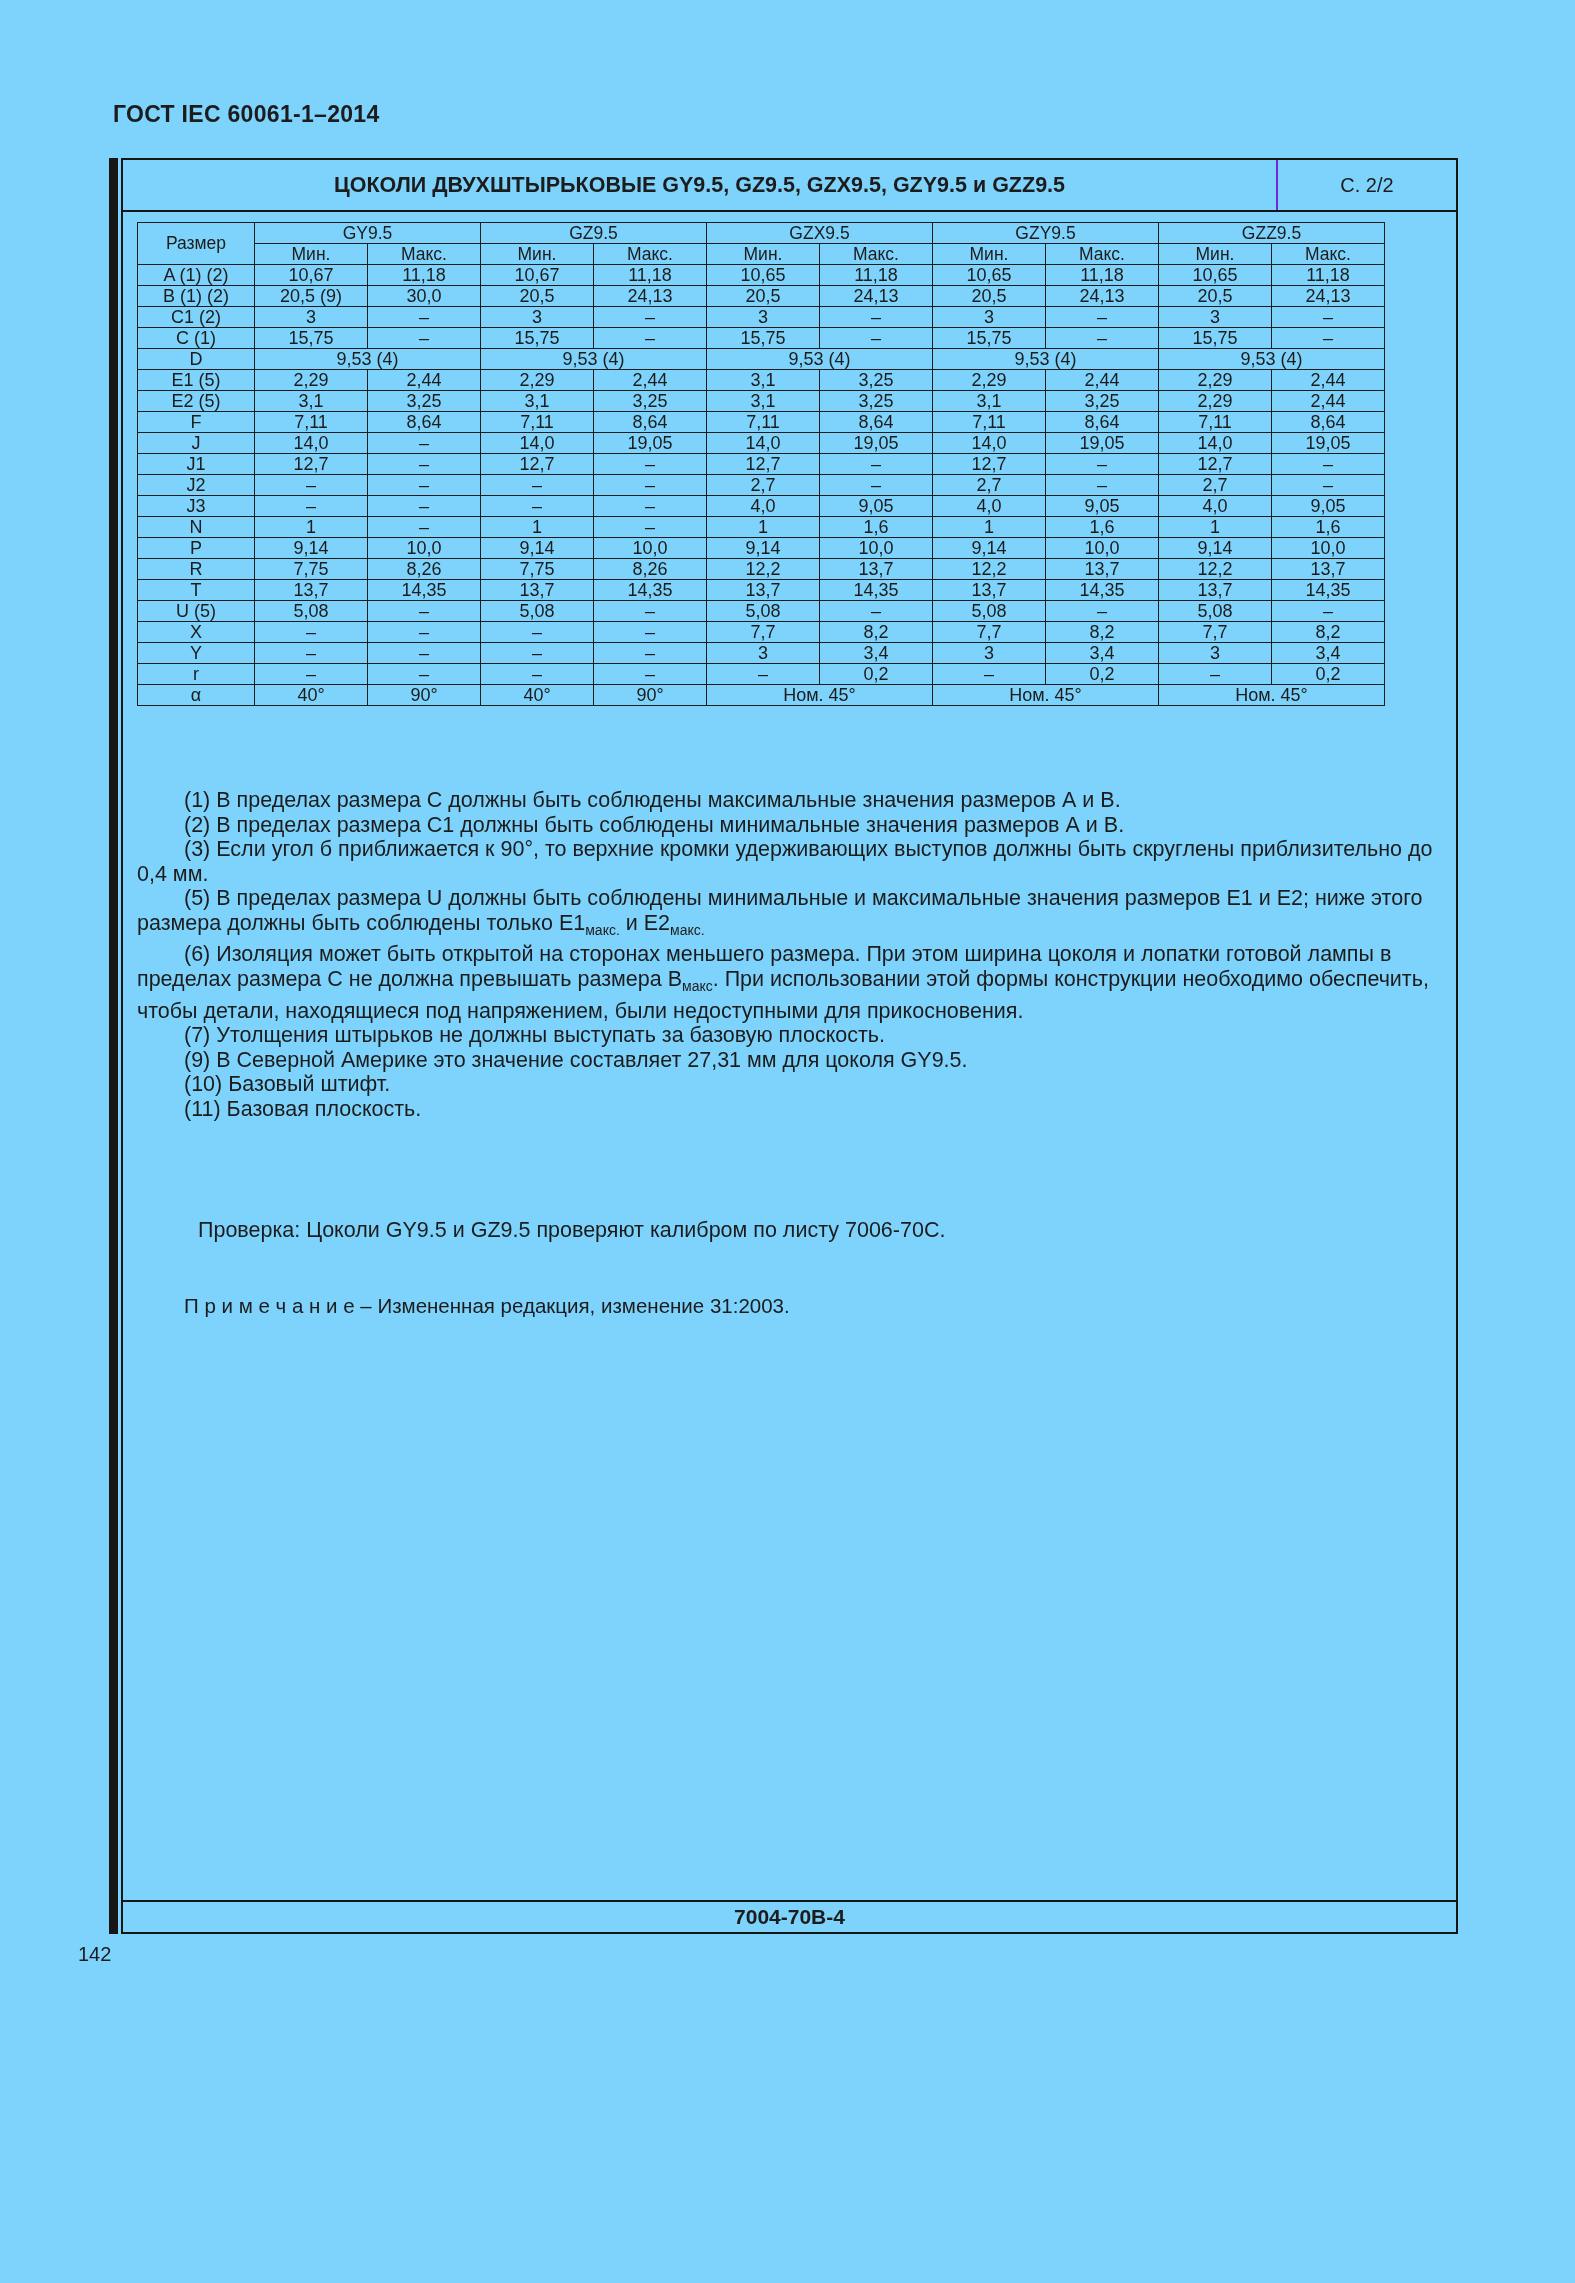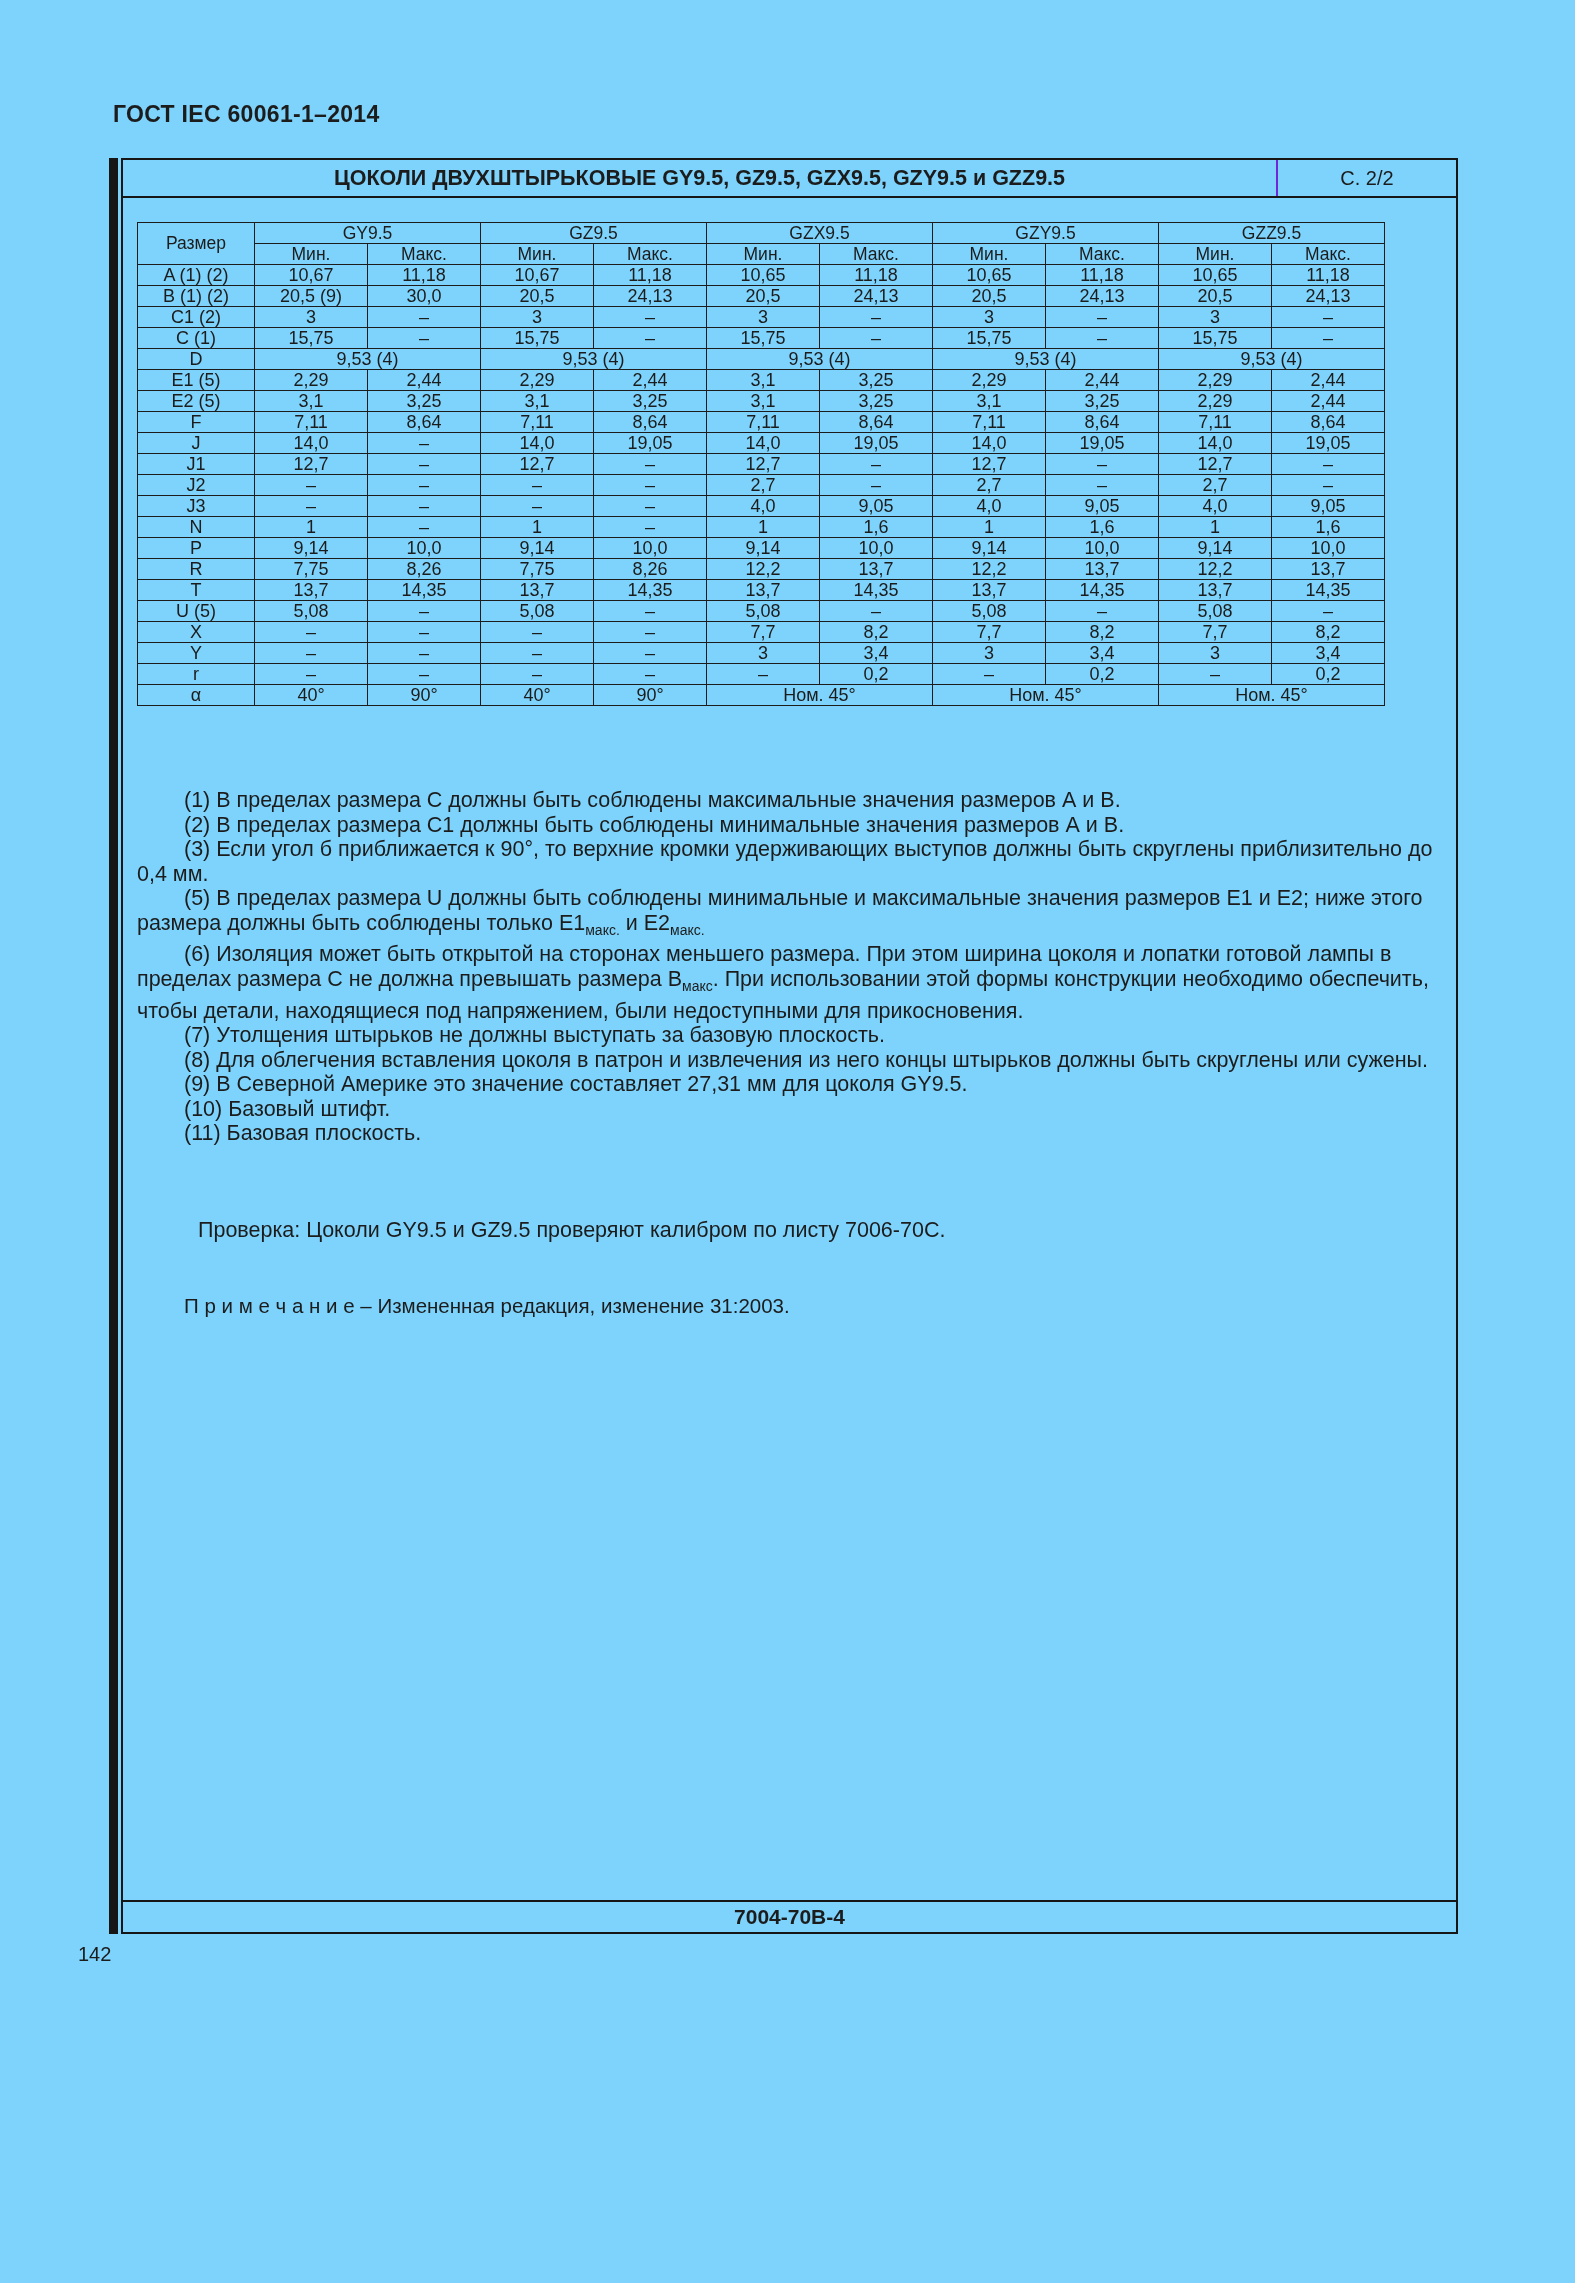--- a/index.html
+++ b/index.html
@@ -32,21 +32,21 @@
   .sheet {
     position: absolute;
     left: 121px;
     top: 158px;
     width: 1337px;
     height: 1776px;
     border: 2.5px solid #161616;
   }
   .title-row {
     display: flex;
-    height: 38px;
+    height: 52px;
     border-bottom: 2px solid #161616;
   }
   .title-cell {
     flex: 1;
     display: flex;
     align-items: center;
     justify-content: center;
     font-size: 21.5px;
     font-weight: bold;
   }
@@ -427,21 +427,20 @@
         </tbody>
     </table>
 
     <div class="notes" id="notes">
         <p><span>(1) В пределах размера С должны быть соблюдены максимальные значения размеров А и В.</span></p>
         <p><span>(2) В пределах размера С1 должны быть соблюдены минимальные значения размеров А и В.</span></p>
         <p><span>(3) Если угол б приближается к 90°, то верхние кромки удерживающих выступов должны быть скруглены приблизительно до 0,4 мм.</span></p>
         <p><span>(5) В пределах размера U должны быть соблюдены минимальные и максимальные значения размеров Е1 и Е2; ниже этого размера должны быть соблюдены только Е1</span><sub>макс.</sub><span> и Е2</span><sub>макс.</sub></p>
         <p><span>(6) Изоляция может быть открытой на сторонах меньшего размера. При этом ширина цоколя и лопатки готовой лампы в пределах размера С не должна превышать размера В</span><sub>макс</sub><span>. При использовании этой формы конструкции необходимо обеспечить, чтобы детали, находящиеся под напряжением, были недоступными для прикосновения.</span></p>
         <p><span>(7) Утолщения штырьков не должны выступать за базовую плоскость.</span></p>
-        <p><span>(8) Для облегчения вставления цоколя в патрон и извлечения из него концы штырьков должны быть скруглены или сужены.</span></p>
         <p><span>(9) В Северной Америке это значение составляет 27,31 мм для цоколя GY9.5.</span></p>
         <p><span>(10) Базовый штифт.</span></p>
         <p><span>(11) Базовая плоскость.</span></p>
       </div>
 
     <p class="check-line">Проверка: Цоколи GY9.5 и GZ9.5 проверяют калибром по листу 7006-70С.</p>
 
     <p class="note-line">
       <span>П р и м е ч а н и е</span>
       <span>– Измененная редакция, изменение 31:2003.</span>

